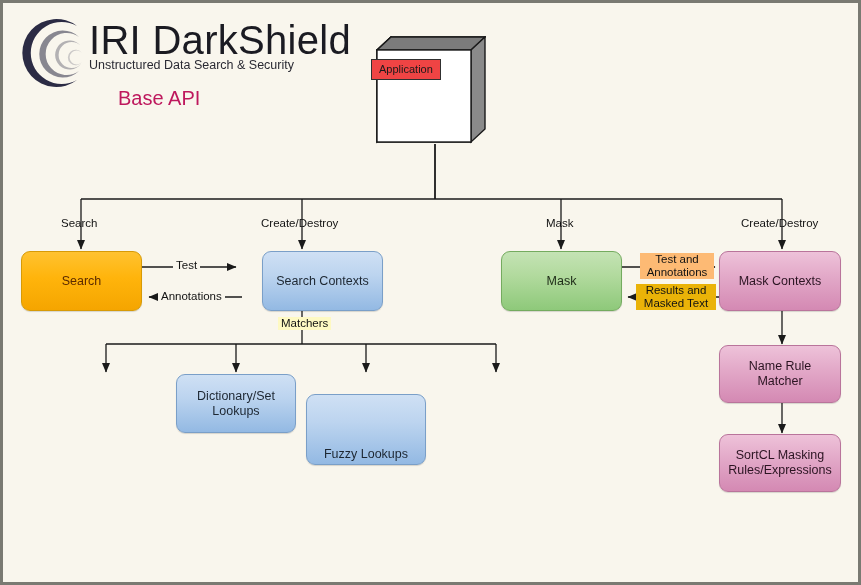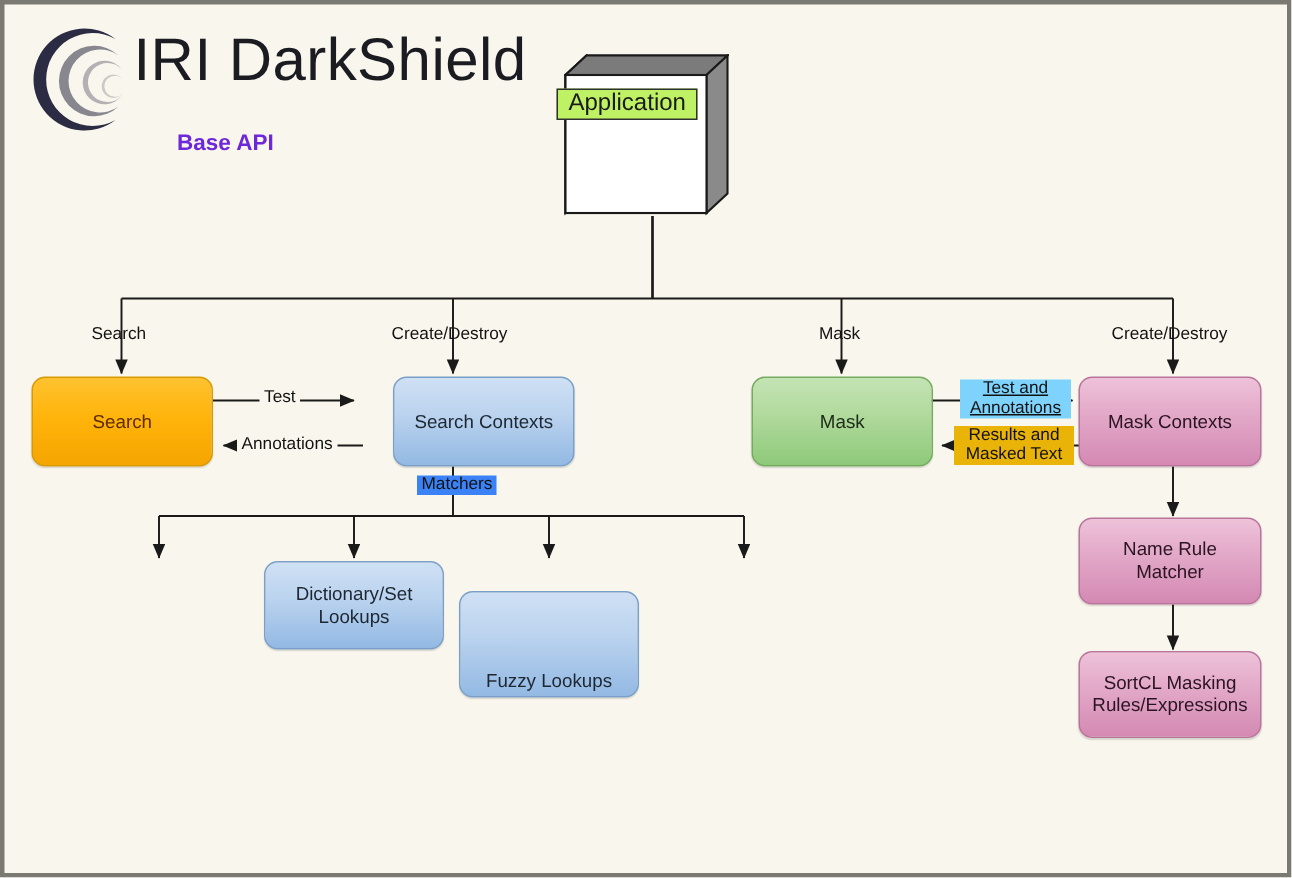--- a/index.html
+++ b/index.html
@@ -25,31 +25,31 @@
   #brand-title{
     font-size:40px;font-weight:400;color:#1b1b22;letter-spacing:.3px;
     line-height:34px;white-space:nowrap;
   }
   #brand-sub{
     font-size:12.5px;color:#2a2a33;line-height:15px;white-space:nowrap;
     margin-top:1px;
   }
   #base-api{
     position:absolute;left:115px;top:84px;
-    font-size:15px;font-weight:bold;color:#6d28d9;white-space:nowrap;
+    font-size:20px;font-weight:normal;color:#be185d;white-space:nowrap;
   }
 
   
   #app-cube{position:absolute;left:373px;top:33px;width:110px;height:108px;}
   #app-cube svg{position:absolute;left:0;top:0;}
   #app-label{
     position:absolute;left:368px;top:56px;
-    background:#bef264;border:1.2px solid #303030;
+    background:#ef4444;border:1.2px solid #303030;
     padding:2px 7px 3px 7px;
-    font-size:16px;color:#1a1a1a;white-space:nowrap;
+    font-size:11px;color:#1a1a1a;white-space:nowrap;
     line-height:14px;
   }
 
   
   .node{
     position:absolute;box-sizing:border-box;
     border-radius:9px;
     display:flex;align-items:center;justify-content:center;
     text-align:center;
     font-size:12.5px;line-height:15px;
@@ -137,20 +137,21 @@
     <svg width="80" height="72" viewBox="0 0 80 72">
       <path d="M62,9 A31,31 0 1 0 62,63 A34,34 0 1 1 62,9 Z" fill="#2b2b44"></path>
       <path d="M64,20 A21,21 0 1 0 64,54 A23.5,23.5 0 1 1 64,20 Z" fill="#2b2b44" opacity="0.55"></path>
       <path d="M66,29 A13,13 0 1 0 66,47 A14.5,14.5 0 1 1 66,29 Z" fill="#2b2b44" opacity="0.34"></path>
       <path d="M67,36 A7,7 0 1 0 67,45 A7.8,7.8 0 1 1 67,36 Z" fill="#2b2b44" opacity="0.22"></path>
     </svg>
   </div>
 
   <div id="brand">
     <div id="brand-title">IRI DarkShield</div>
+    <div id="brand-sub">Unstructured Data Search &amp; Security</div>
   </div>
 
   <div id="base-api">Base API</div>
 
   <div id="app-cube">
     <svg width="110" height="108" viewBox="0 0 110 108">
 
       <polygon points="1,14 15,1 109,1 95,14" fill="#777777" stroke="#1a1a1a" stroke-width="1.4"></polygon>
 
       <polygon points="1,14 15,1 15,93 1,106" fill="#707070" stroke="#1a1a1a" stroke-width="1.4"></polygon>
@@ -208,23 +209,23 @@
   <div class="edge-label" style="left:258px;top:214px;">Create/Destroy</div>
 
   <div class="edge-label" style="left:543px;top:214px;">Mask</div>
 
   <div class="edge-label" style="left:738px;top:214px;">Create/Destroy</div>
 
   <div class="edge-label" style="left:170px;top:256px;background:#f9f6ed;padding:0 3px;">Test</div>
 
   <div class="edge-label" style="left:155px;top:287px;background:#f9f6ed;padding:0 3px;">Annotations</div>
 
-  <div class="edge-label" style="left:275px;top:314px;background:#3b82f6;padding:0 3px;">Matchers</div>
-
-  <div class="edge-label multi" style="left:637px;top:250px;width:74px;background:#7dd3fc;text-decoration:underline;">
+  <div class="edge-label" style="left:275px;top:314px;background:#fef9c3;padding:0 3px;">Matchers</div>
+
+  <div class="edge-label multi" style="left:637px;top:250px;width:74px;background:#fdba74;">
     <span>Test and</span><br>
     <span>Annotations</span>
   </div>
 
   <div class="edge-label multi" style="left:633px;top:281px;width:80px;background:#eab308;">
     <span>Results and</span><br>
     <span>Masked Text</span>
   </div>
 
 </div>

